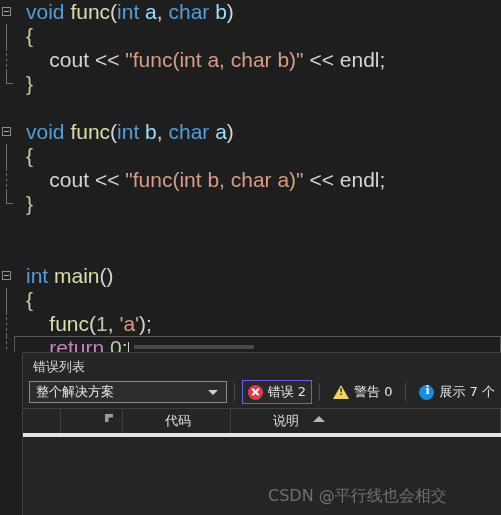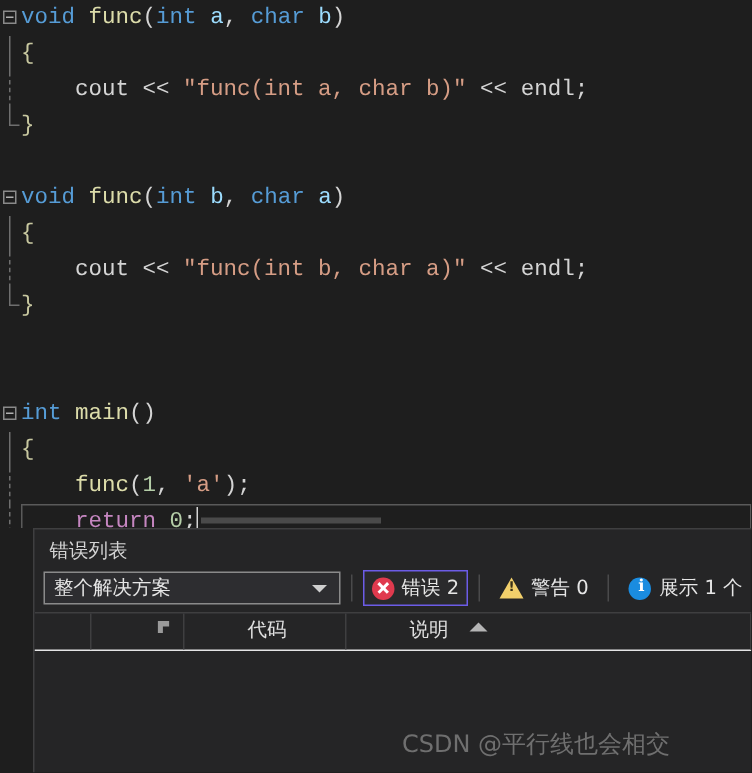--- a/index.html
+++ b/index.html
@@ -22,24 +22,24 @@
     width: 501px;
     height: 352px;
     background: #1e1e1e;
     overflow: hidden;
   }
   .code-line {
     position: relative;
     height: 24px;
     line-height: 24px;
     white-space: pre;
-    font-family: Liberation Mono, monospace;
-    font-size: 15px;
+    font-family: Liberation Sans, sans-serif;
+    font-size: 21px;
     color: #d4d4d4;
-    padding-left: 14px;
+    padding-left: 26px;
     box-sizing: border-box;
   }
   .tok-kw      { color: #569cd6; }
   .tok-fn      { color: #dcdcaa; }
   .tok-var     { color: #9cdcfe; }
   .tok-plain   { color: #d4d4d4; }
   .tok-punc    { color: #d4d4d4; }
   .tok-str     { color: #d69d85; }
   .tok-num     { color: #b5cea8; }
   .tok-ctrl    { color: #c586c0; }
@@ -228,21 +228,21 @@
     font-family: "DejaVu Serif", serif;
     font-weight: bold;
   }
 
   
   #grid-header {
     display: flex;
     height: 24px;
     align-items: flex-start;
     border-top: 1px solid #3f3f40;
-    border-bottom: 1px solid #e5e5e5;
+    border-bottom: 4px solid #e5e5e5;
     color: #e0e0e0;
     font-size: 13px;
     font-family: "DejaVu Sans", sans-serif;
     background: #252526;
     margin-top: 2px;
     gap: 36px;
   }
   .gh-cell {
     height: 24px;
     line-height: 24px;
@@ -353,21 +353,21 @@
           <span>错误 2</span>
         </div>
         <div class="tb-sep"></div>
         <div class="tb-btn">
           <span class="ic-warn"></span>
           <span>警告 0</span>
         </div>
         <div class="tb-sep"></div>
         <div class="tb-btn">
           <span class="ic-info"></span>
-          <span>展示 1 个</span>
+          <span>展示 7 个</span>
         </div>
       </div>
   </div>
 
   <div id="grid-header">
     <div class="gh-cell gh-blank"></div>
     <div class="gh-cell gh-icon">
       <span class="sq"></span>
     </div>
     <div class="gh-cell gh-code">代码</div>

